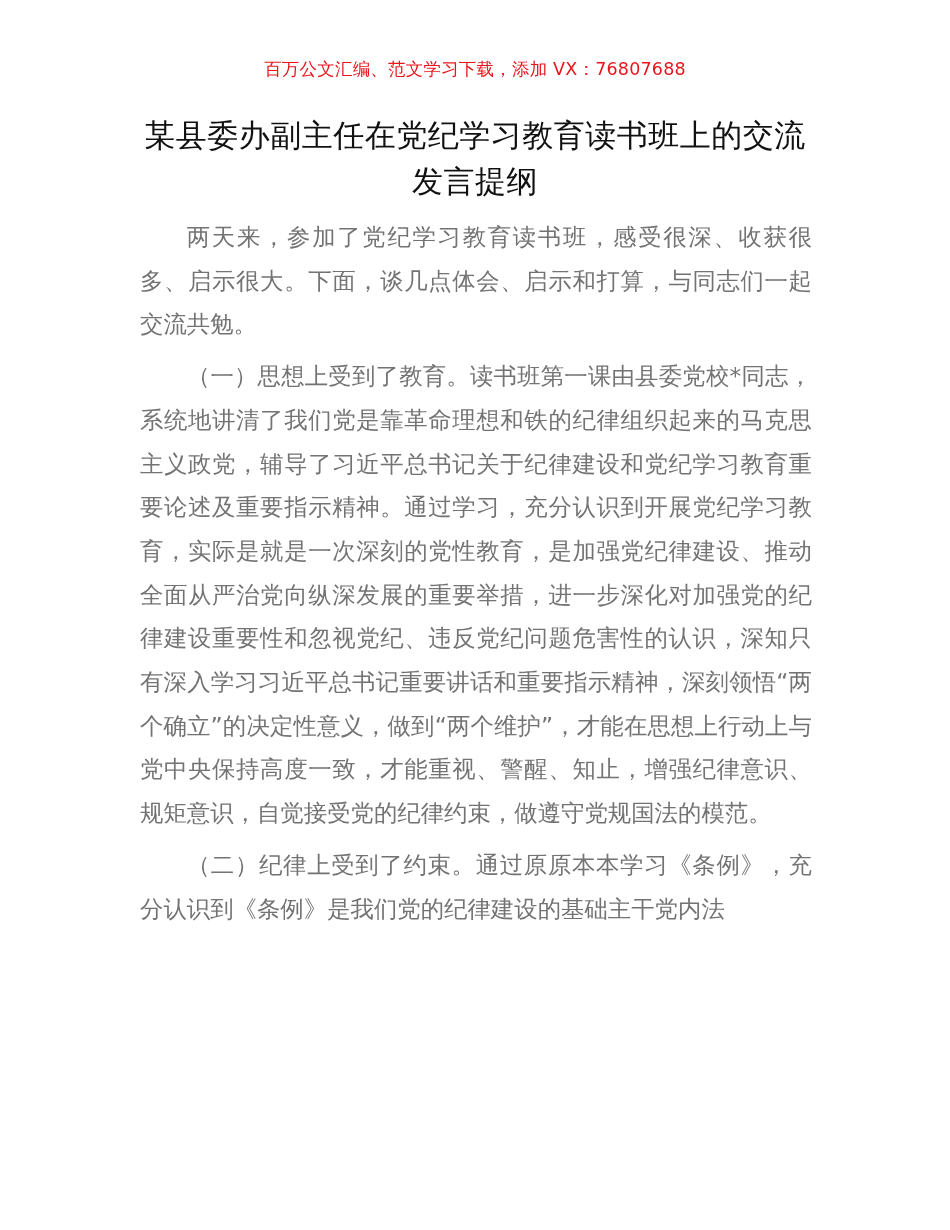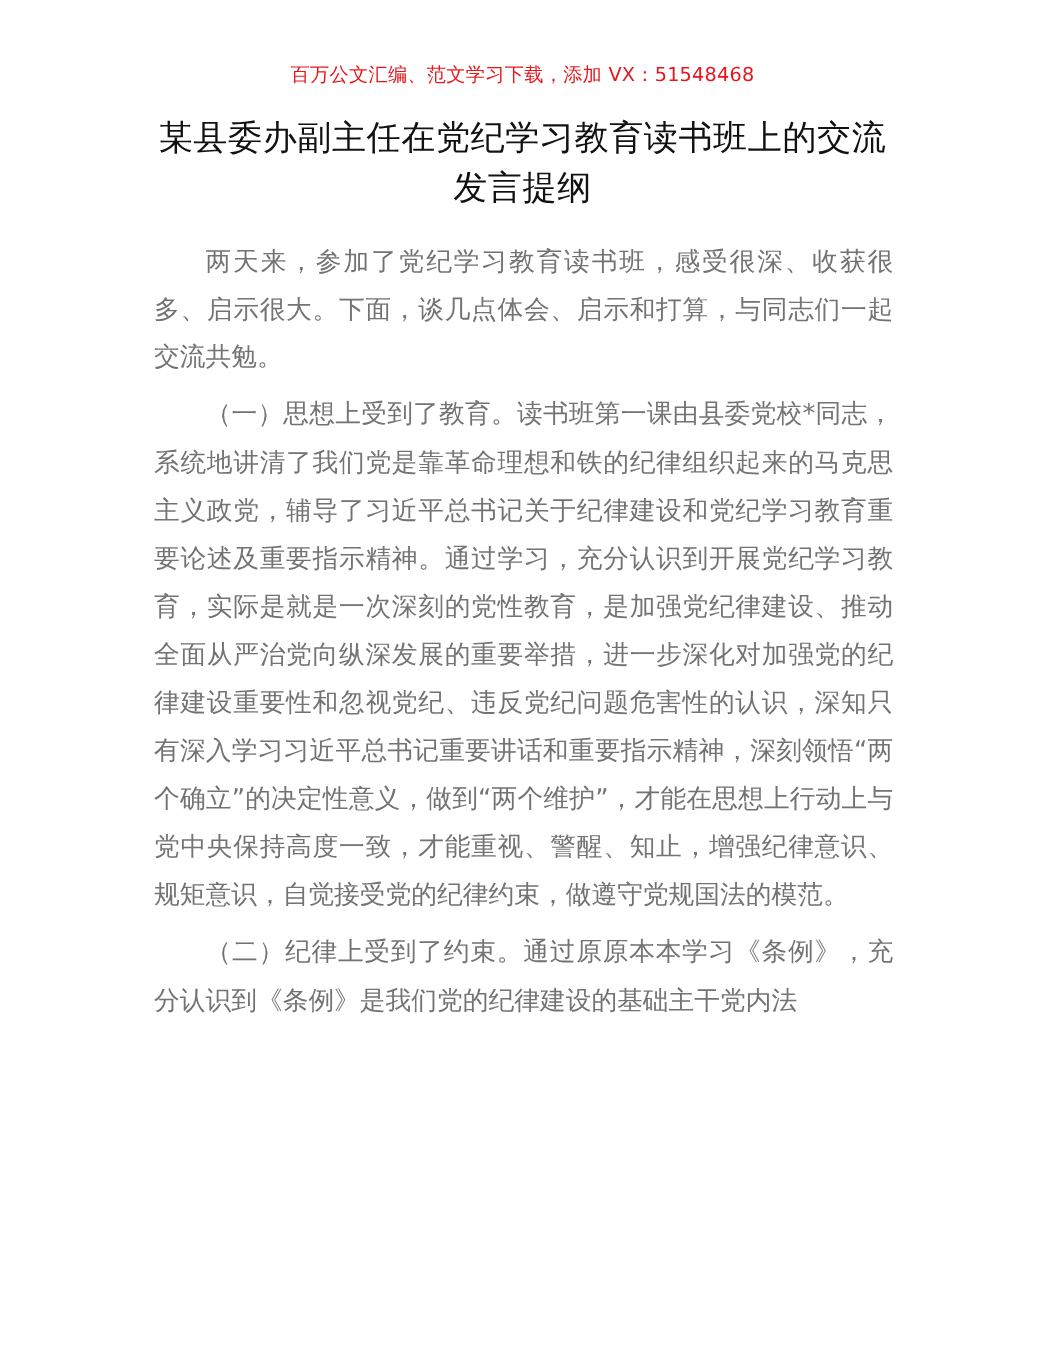--- a/index.html
+++ b/index.html
@@ -21,21 +21,21 @@
       left: 0;
       width: 950px;
       text-align: center;
       font-size: 17.5px;
       line-height: 26px;
       color: #e8161c;
       letter-spacing: 0.2px;
     }
     .doc-title {
       position: absolute;
-      top: 102px;
+      top: 112px;
       left: 130px;
       width: 690px;
       text-align: center;
       font-size: 31px;
       line-height: 46px;
       color: #111111;
       letter-spacing: 0.5px;
     }
     .doc-body {
       position: absolute;
@@ -52,21 +52,21 @@
       text-indent: 2em;
       word-break: break-all;
     }
     .para.heading {
       margin-bottom: 8px;
     }
   </style>
 </head>
 <body>
 
-<div class="header-banner">百万公文汇编、范文学习下载，添加 VX：51548468</div>
+<div class="header-banner">百万公文汇编、范文学习下载，添加 VX：76807688</div>
 
 <div class="doc-title">某县委办副主任在党纪学习教育读书班上的交流发言提纲</div>
 
 <div class="doc-body">
   <p class="para">两天来，参加了党纪学习教育读书班，感受很深、收获很多、启示很大。下面，谈几点体会、启示和打算，与同志们一起交流共勉。</p>
   <p class="para">（一）思想上受到了教育。读书班第一课由县委党校*同志，系统地讲清了我们党是靠革命理想和铁的纪律组织起来的马克思主义政党，辅导了习近平总书记关于纪律建设和党纪学习教育重要论述及重要指示精神。通过学习，充分认识到开展党纪学习教育，实际是就是一次深刻的党性教育，是加强党纪律建设、推动全面从严治党向纵深发展的重要举措，进一步深化对加强党的纪律建设重要性和忽视党纪、违反党纪问题危害性的认识，深知只有深入学习习近平总书记重要讲话和重要指示精神，深刻领悟“两个确立”的决定性意义，做到“两个维护”，才能在思想上行动上与党中央保持高度一致，才能重视、警醒、知止，增强纪律意识、规矩意识，自觉接受党的纪律约束，做遵守党规国法的模范。</p>
   <p class="para">（二）纪律上受到了约束。通过原原本本学习《条例》，充分认识到《条例》是我们党的纪律建设的基础主干党内法</p>
 </div>
 
 </body></html>

